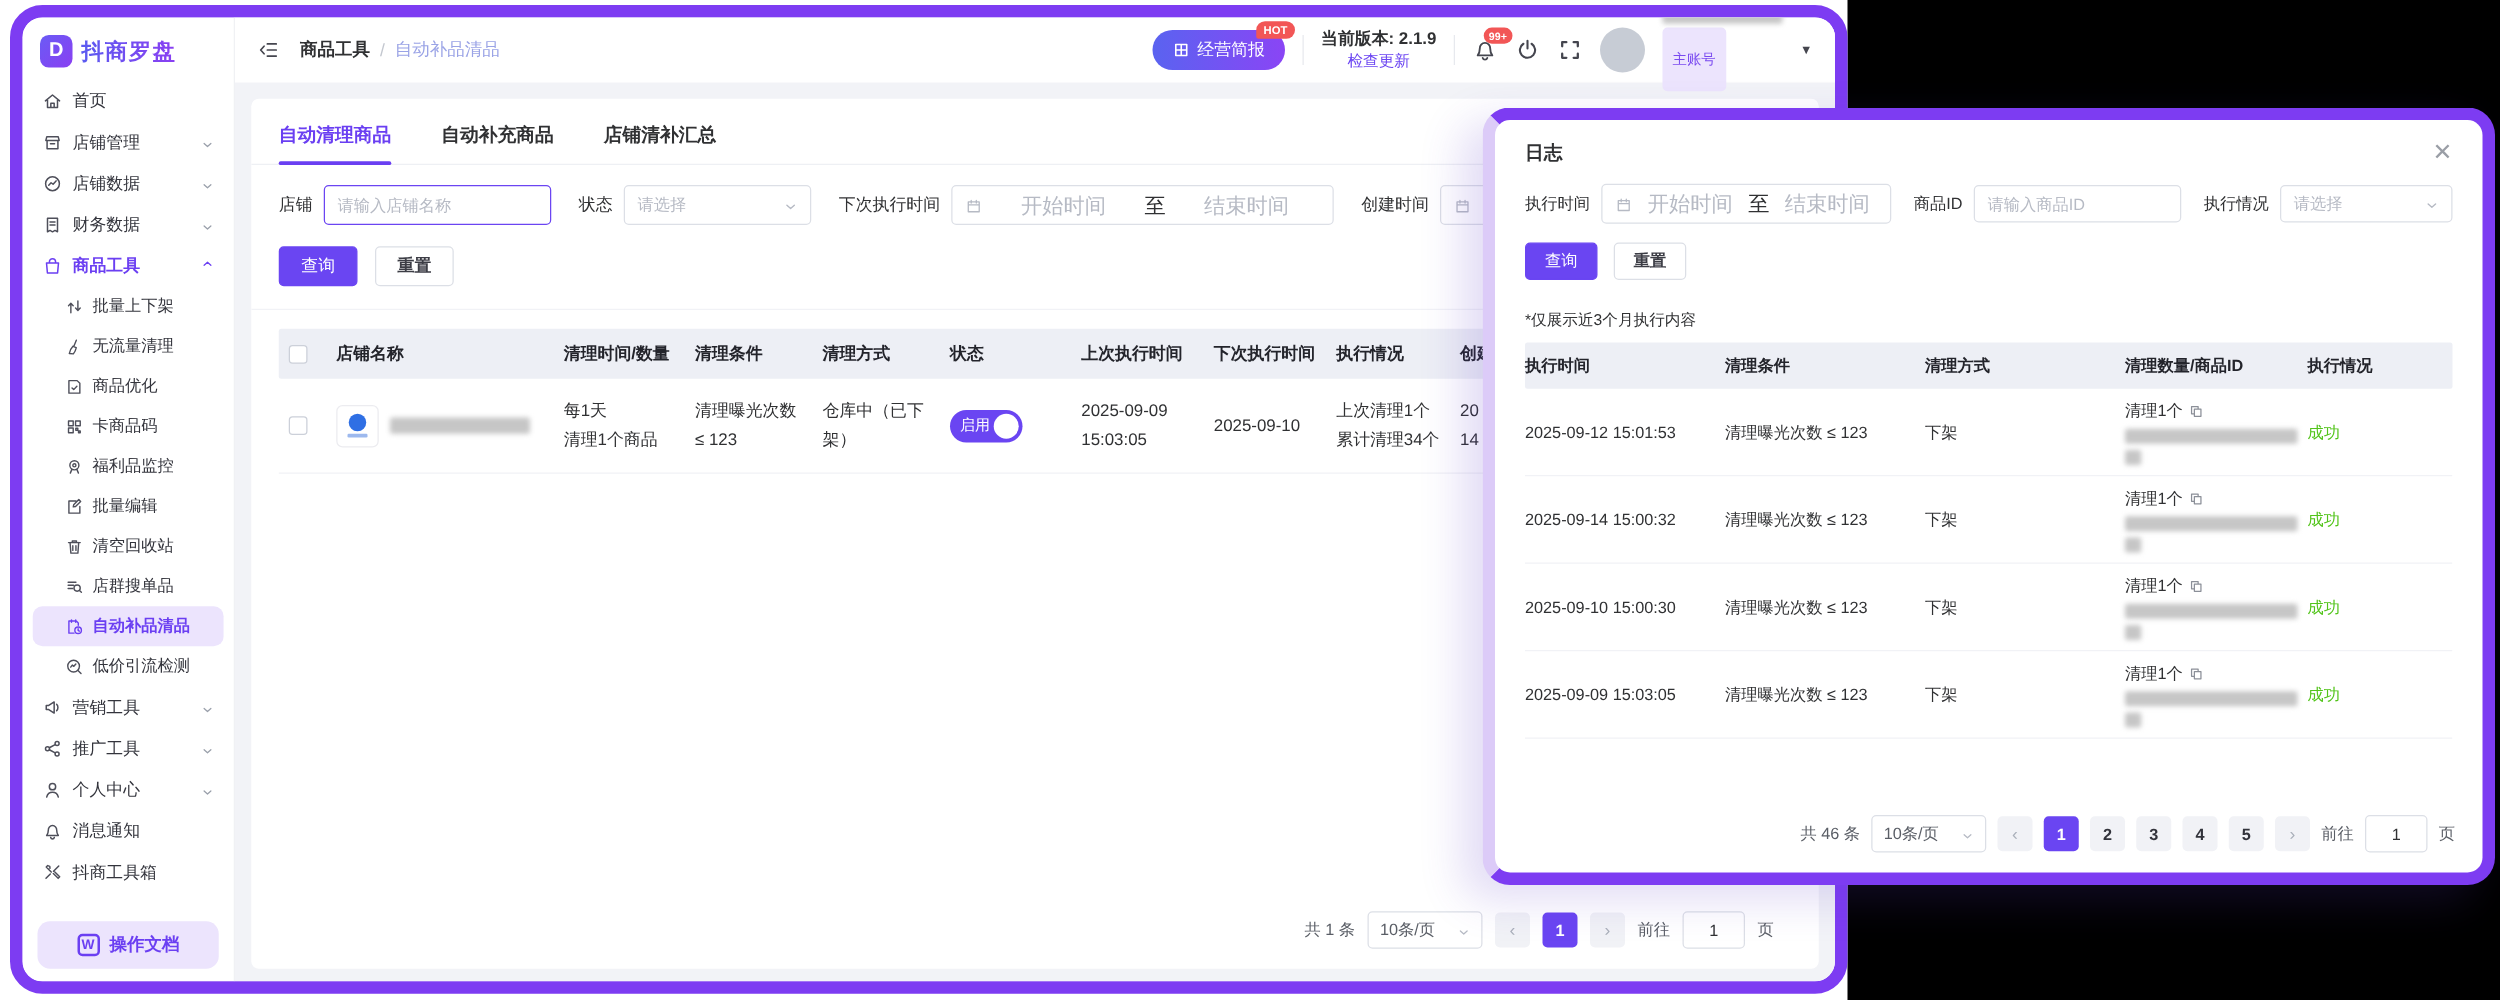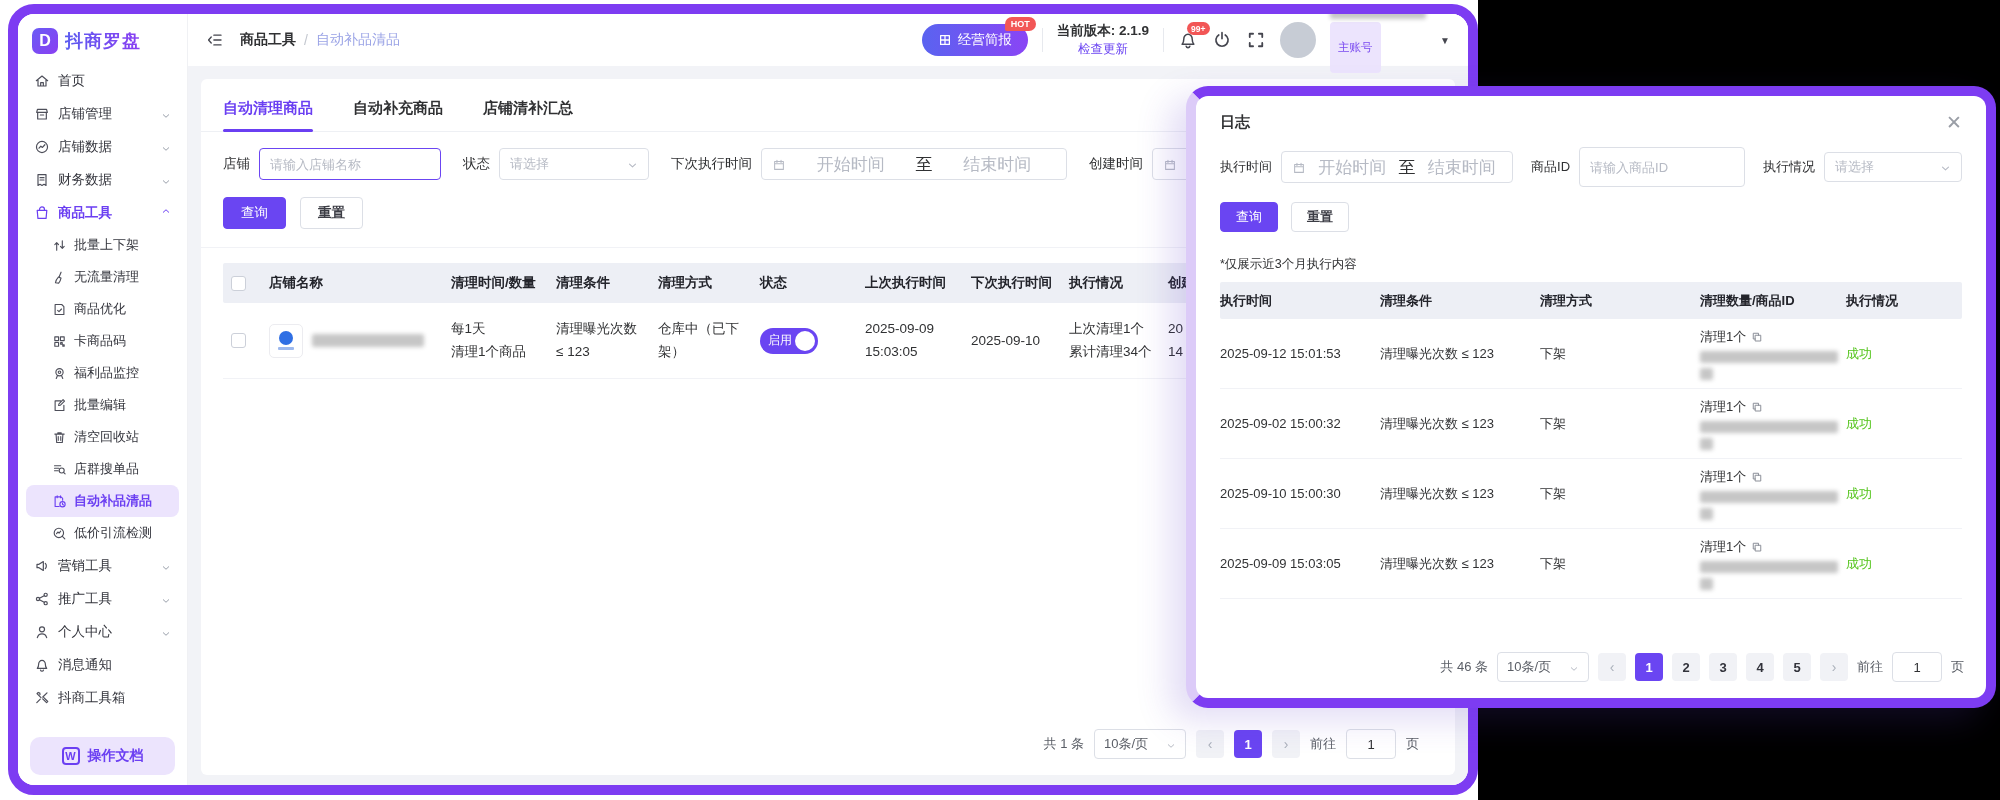--- a/index.html
+++ b/index.html
@@ -482,21 +482,21 @@
       <span class="f-label">执行时间</span>
       <div class="date-range" style="width:272px;">
         <span class="icn"><svg viewBox="0 0 24 24" width="100%" height="100%" fill="none" stroke="currentColor" stroke-width="1.8" stroke-linecap="round" stroke-linejoin="round">
               <path d="M4.5 6h15v13.5h-15zM4.5 10h15M8.5 4v3.5M15.5 4v3.5"></path>
             </svg></span>
         <span class="dr-ph">开始时间</span>
         <span class="dr-to">至</span>
         <span class="dr-ph">结束时间</span>
       </div>
       <span class="f-label" style="margin-left:18px;">商品ID</span>
-      <input class="inp" style="width: 166px; height: 40px;" placeholder="请输入商品ID">
+      <input class="inp" style="width: 166px; height: 30px;" placeholder="请输入商品ID">
       <span class="f-label" style="margin-left:18px;">执行情况</span>
       <div class="sel" style="width:160px;height:30px;">
         <span>请选择</span>
         <span class="chevd"><svg viewBox="0 0 24 24" width="100%" height="100%" fill="none" stroke="currentColor" stroke-width="1.8" stroke-linecap="round" stroke-linejoin="round">
               <path d="M5.5 9l6.5 6 6.5-6" stroke-width="2.4"></path>
             </svg></span>
       </div>
     </div>
 
     <div class="dlg-actions">
@@ -525,21 +525,21 @@
                 <span class="copy-icn"><svg viewBox="0 0 24 24" width="100%" height="100%" fill="none" stroke="currentColor" stroke-width="1.8" stroke-linecap="round" stroke-linejoin="round">
                     <path d="M9 8.5h10.5V20H9zM15 8.5V4.5H4.5V16H9" stroke-width="2"></path>
                   </svg></span>
               </div>
               <div class="blur-bar id-blur" style="width: 138px;"></div>
               <div class="blur-bar id-blur" style="width: 13px;"></div>
             </div>
             <div class="d4"><span class="status-ok">成功</span></div>
           </div>
           <div class="drow">
-            <div class="d0">2025-09-02 15:00:32</div>
+            <div class="d0">2025-09-14 15:00:32</div>
             <div class="d1">清理曝光次数 ≤ 123</div>
             <div class="d2">下架</div>
             <div class="d3">
               <div class="qty-line">
                 <span>清理1个</span>
                 <span class="copy-icn"><svg viewBox="0 0 24 24" width="100%" height="100%" fill="none" stroke="currentColor" stroke-width="1.8" stroke-linecap="round" stroke-linejoin="round">
                     <path d="M9 8.5h10.5V20H9zM15 8.5V4.5H4.5V16H9" stroke-width="2"></path>
                   </svg></span>
               </div>
               <div class="blur-bar id-blur" style="width: 138px;"></div>

